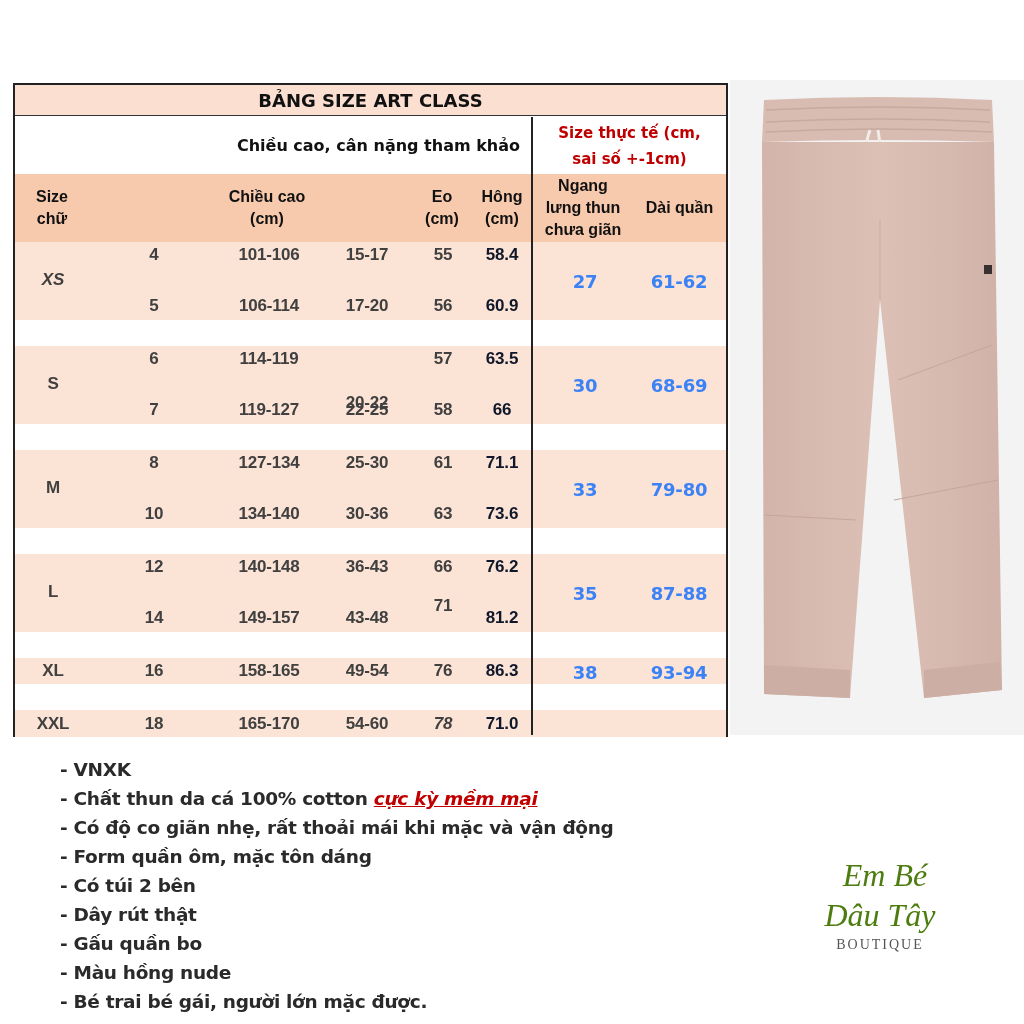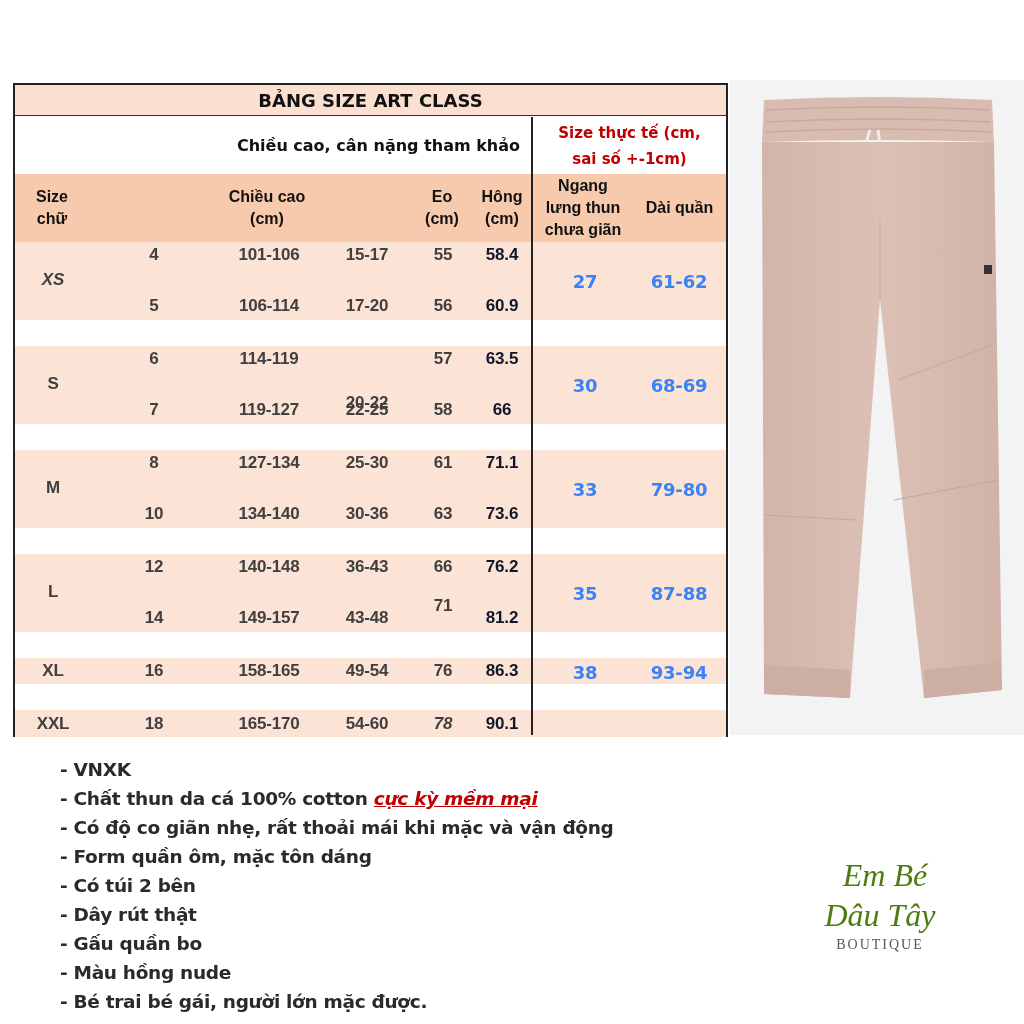--- a/index.html
+++ b/index.html
@@ -173,21 +173,21 @@
   <div class="cell" style="left:428px;top:576px;">76</div>
   <div class="cell hip" style="left:487px;top:576px;">86.3</div>
   <div class="cell real" style="left:570px;top:577px;">38</div>
   <div class="cell real" style="left:664px;top:577px;">93-94</div>
 
   <div class="cell" style="left:38px;top:629px;">XXL</div>
   <div class="cell" style="left:139px;top:629px;">18</div>
   <div class="cell" style="left:254px;top:629px;">165-170</div>
   <div class="cell" style="left:352px;top:629px;">54-60</div>
   <div class="cell" style="left:428px;top:629px;font-style:italic;">78</div>
-  <div class="cell hip" style="left:487px;top:629px;">90.1</div>
+  <div class="cell hip" style="left:487px;top:629px;">71.0</div>
 </div>
 
 <div class="product-photo">
   <svg width="294" height="655" viewBox="0 0 294 655">
     <defs>
       <linearGradient id="pg" x1="0" y1="0" x2="1" y2="0">
         <stop offset="0" stop-color="#d2b4aa"></stop>
         <stop offset="0.5" stop-color="#dcc0b6"></stop>
         <stop offset="1" stop-color="#d0b2a8"></stop>
       </linearGradient>

